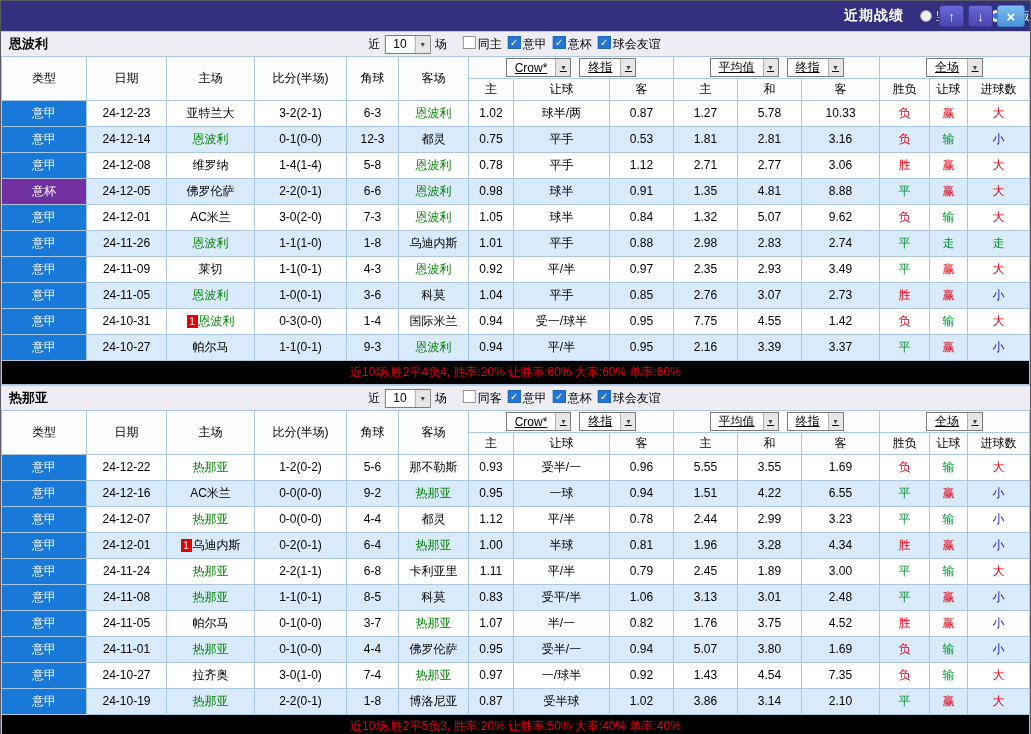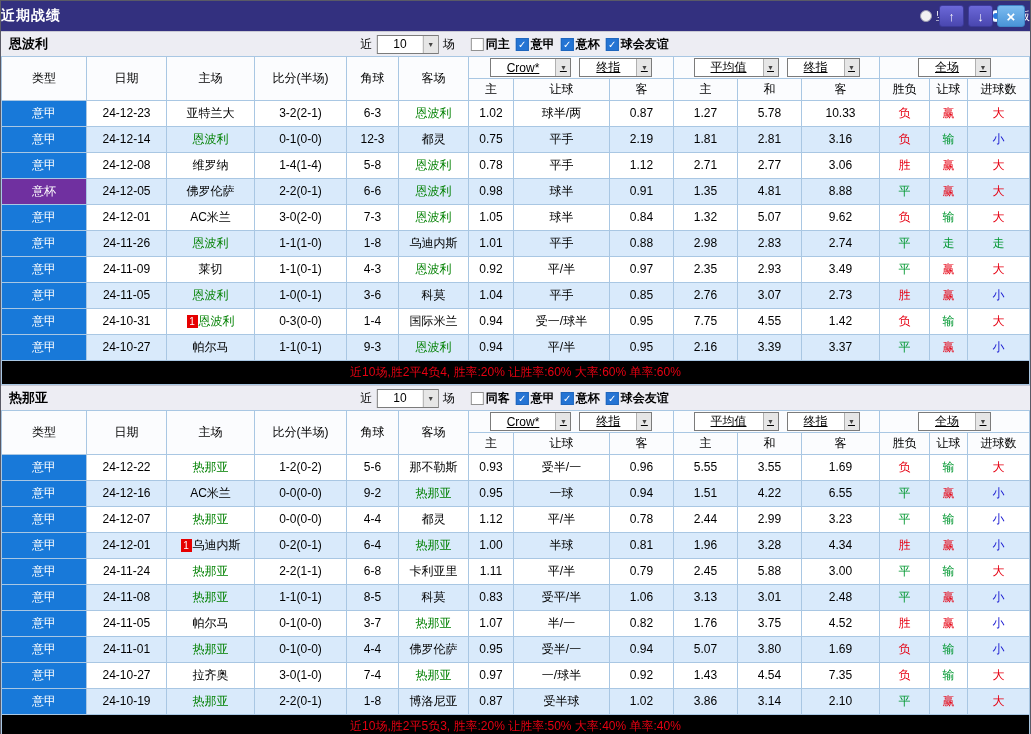--- a/index.html
+++ b/index.html
@@ -7,21 +7,21 @@
   body {
     width:1031px; height:734px;
     font-family:"Liberation Sans","DejaVu Sans",sans-serif;
     font-size:12px; color:#000; overflow:hidden;
   }
   #app { width:1031px; height:734px; border:1px solid #5a5a66; background:#fff; }
 
   
   .titlebar {
     position:relative; height:30px; background:#33307f;
-    display:flex; align-items:center; justify-content:space-between; color:#fff;
+    display:flex; align-items:center; justify-content:flex-end; color:#fff;
   }
   .titlebar .title { font-weight:bold; font-size:14px; margin-right:16px; letter-spacing:1px; }
   .radio-group { display:flex; align-items:center; gap:30px; }
   .radio-item { display:inline-flex; align-items:center; gap:4px; cursor:pointer; }
   .radio {
     width:12px; height:12px; border-radius:50%;
     background:#f2f2f2; border:1px solid #9a9ab0; position:relative; display:inline-block;
   }
   .radio.on { background:#fff; border-color:#bcd6f5; }
   .radio.on::after {
@@ -41,35 +41,35 @@
   .filterbar {
     position:relative; height:25px; background:#ededf3;
     border-top:1px solid #c9c9d4; display:flex; align-items:center;
   }
   .teamname { font-weight:bold; font-size:13px; margin-left:8px; }
   .filter-controls {
     position:absolute; left:50%; transform:translateX(-50%);
     display:flex; align-items:center; gap:4px; white-space:nowrap;
   }
   .spacer { width:8px; }
-  .cbitem { display:inline-flex; align-items:center; gap:2px; cursor:pointer; margin-right:2px;font-weight:bold; }
+  .cbitem { display:inline-flex; gap:2px; cursor:pointer; margin-right:2px; }
   .cb {
     width:13px; height:13px; border:1px solid #919191; background:#fff;
     display:inline-flex; align-items:center; justify-content:center;
   }
   .cb .ck { display:none; }
   .cb.on { background:#2474d4; border-color:#1f66bd; }
   .cb.on .ck { display:block; color:#fff; font-size:10px; line-height:11px; }
 
   
   .sel {
     display:inline-flex; align-items:stretch; border:1px solid #7b7b7b;
     background:#fff; height:19px; cursor:pointer; vertical-align:middle;
   }
-  .sel .txt { padding:0 16px; display:flex; align-items:center; font-size:12px; color:#000; }
+  .sel .txt { padding:0 8px; display:flex; align-items:center; font-size:12px; color:#000; }
   .sel .arr {
     width:15px; background:#e6e6e6; border-left:1px solid #b0b0b0;
     display:flex; align-items:center; justify-content:center; font-size:7px; color:#444;
   }
   th .sel { margin:0 4px;text-decoration:underline; }
 
   
   table { width:100%; border-collapse:collapse; table-layout:fixed;border-radius:30px; }
   th, td {
     border:1px solid #a9c7e3; text-align:center; overflow:hidden;
@@ -243,21 +243,21 @@
           </tr>
           <tr class="even">
             <td class="lgA">意甲</td>
             <td>24-12-14</td>
             <td><span class="feat">恩波利</span></td>
             <td class="score">0-1(0-0)</td>
             <td>12-3</td>
             <td><span>都灵</span></td>
             <td>0.75</td>
             <td>平手</td>
-            <td>2.19</td>
+            <td>0.53</td>
             <td>1.81</td>
             <td>2.81</td>
             <td>3.16</td>
             <td class="red">负</td>
             <td class="green">输</td>
             <td class="blue">小</td>
           </tr>
           <tr class="odd">
             <td class="lgA">意甲</td>
             <td>24-12-08</td>
@@ -574,21 +574,21 @@
             <td class="lgA">意甲</td>
             <td>24-11-24</td>
             <td><span class="feat">热那亚</span></td>
             <td class="score">2-2(1-1)</td>
             <td>6-8</td>
             <td><span>卡利亚里</span></td>
             <td>1.11</td>
             <td>平/半</td>
             <td>0.79</td>
             <td>2.45</td>
-            <td>5.88</td>
+            <td>1.89</td>
             <td>3.00</td>
             <td class="green">平</td>
             <td class="green">输</td>
             <td class="red">大</td>
           </tr>
           <tr class="even">
             <td class="lgA">意甲</td>
             <td>24-11-08</td>
             <td><span class="feat">热那亚</span></td>
             <td class="score">1-1(0-1)</td>

